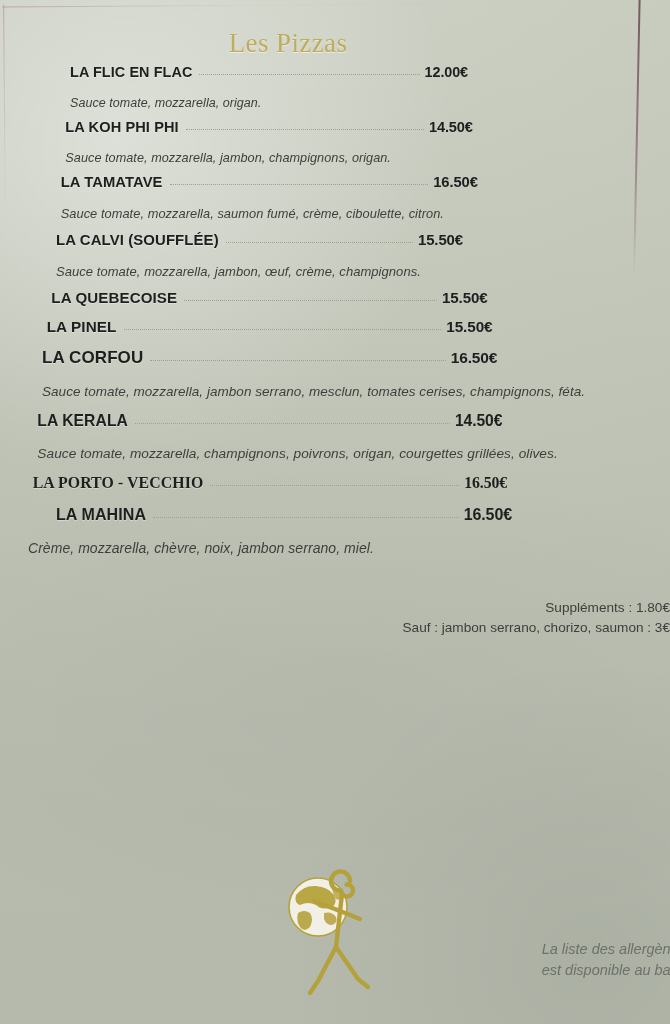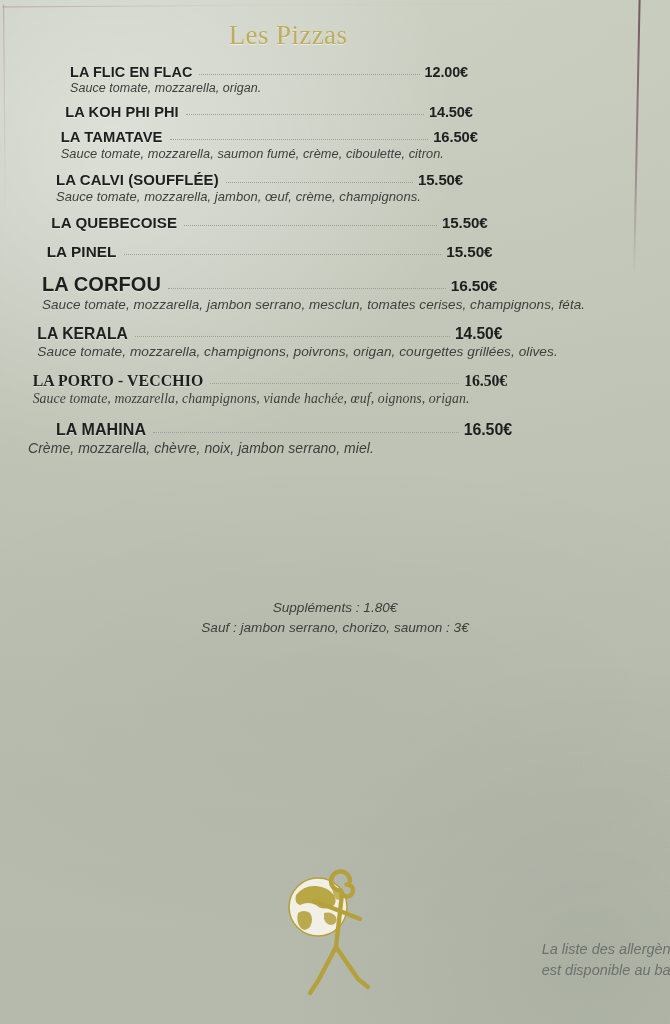--- a/index.html
+++ b/index.html
@@ -80,21 +80,21 @@
 
   
   #content {
     position: absolute;
     inset: 0;
   }
 
   
   .menu-title {
     position: absolute;
-    top: 20px;
+    top: 28px;
     left: 0;
     width: 576px;
     text-align: center;
     font-family: "Liberation Serif", "DejaVu Serif", serif;
     font-size: 27px;
     letter-spacing: 0.4px;
     color: #bead5c;
     text-shadow: 0 1px 0 rgba(255,255,255,0.5);
   }
 
@@ -134,32 +134,31 @@
     color: #1d1f1e;
     font-size: 14.5px;
     letter-spacing: -0.1px;
   }
   .item-desc {
     font-style: italic;
     color: #41454240;
     color: #3c403c;
     font-size: 12.6px;
     letter-spacing: 0.05px;
-    margin-top: 1px;
+    margin-top: 16px;
     white-space: nowrap;
   }
 
   
   .supplements {
     position: absolute;
     top: 598px;
     left: 0;
     width: 670px;
-    text-align: center;
-    font-style: italic;
+    text-align: right;
     color: #3c403c;
     font-size: 13.6px;
     line-height: 1.45;
   }
   .supplements div { white-space: nowrap; }
 
   
   .logo {
     position: absolute;
     left: 276px;
@@ -205,20 +204,21 @@
             <span class="item-price" style="font-size: 14.4px; text-align: center;">12.00€</span>
           </div>
           <div class="item-desc" style="font-size: 12.5px;">Sauce tomate, mozzarella, origan.</div>
         </div>
         <div class="menu-item" style="padding-left: 65.3333px; padding-right: 65.1111px; margin-bottom: 9.22222px;">
           <div class="item-head">
             <span class="item-name" style="font-size: 14.58px;">LA KOH PHI PHI</span>
             <span class="leader"></span>
             <span class="item-price" style="font-size: 14.58px;">14.50€</span>
           </div>
+          <div class="item-desc" style="font-size: 12.67px;">Sauce tomate, mozzarella, jambon, champignons, origan.</div>
         </div>
         <div class="menu-item" style="padding-left: 60.6667px; padding-right: 60.2222px; margin-bottom: 9.94444px;">
           <div class="item-head">
             <span class="item-name" style="font-size: 14.76px;">LA TAMATAVE</span>
             <span class="leader"></span>
             <span class="item-price" style="font-size: 14.76px;">16.50€</span>
           </div>
           <div class="item-desc" style="font-size: 12.83px;">Sauce tomate, mozzarella, saumon fumé, crème, ciboulette, citron.</div>
         </div>
         <div class="menu-item" style="padding-left: 56px; padding-right: 75px; margin-bottom: 10.6667px;">
@@ -238,41 +238,40 @@
         </div>
         <div class="menu-item" style="padding-left: 46.6667px; padding-right: 45.5556px; margin-bottom: 12.1111px;">
           <div class="item-head">
             <span class="item-name" style="font-size: 15.29px;">LA PINEL</span>
             <span class="leader"></span>
             <span class="item-price" style="font-size: 15.29px;">15.50€</span>
           </div>
         </div>
         <div class="menu-item" style="padding-left: 42px; padding-right: 40.6667px; margin-bottom: 12.8333px;">
           <div class="item-head">
-            <span class="item-name" style="font-size: 20px;">LA CORFOU</span>
+            <span class="item-name" style="font-size: 17px;">LA CORFOU</span>
             <span class="leader"></span>
             <span class="item-price" style="font-size: 15.47px;">16.50€</span>
           </div>
           <div class="item-desc" style="font-size: 13.5px;">Sauce tomate, mozzarella, jambon serrano, mesclun, tomates cerises, champignons, féta.</div>
         </div>
         <div class="menu-item" style="padding-left: 37.3333px; padding-right: 35.7778px; margin-bottom: 13.5556px;">
           <div class="item-head">
             <span class="item-name" style="font-size: 15.64px;">LA KERALA</span>
             <span class="leader"></span>
             <span class="item-price" style="font-size: 15.64px;">14.50€</span>
           </div>
           <div class="item-desc" style="font-size: 13.67px;">Sauce tomate, mozzarella, champignons, poivrons, origan, courgettes grillées, olives.</div>
         </div>
         <div class="menu-item" style="padding-left: 32.6667px; padding-right: 30.8889px; margin-bottom: 14.2778px; font-family: Liberation Serif, serif;">
           <div class="item-head">
             <span class="item-name" style="font-size: 15.82px;">LA PORTO - VECCHIO</span>
             <span class="leader"></span>
             <span class="item-price" style="font-size: 15.82px;">16.50€</span>
           </div>
-          <div class="item-desc" style="font-size: 13.83px;">Sauce tomate, mozzarella, champignons, viande hachée, œuf, oignons, origan.</div>
         </div>
         <div class="menu-item" style="padding-left: 28px; padding-right: 26px; margin-bottom: 15px;">
           <div class="item-head">
             <span class="item-name" style="font-size: 16px; margin-left: 28px;">LA MAHINA</span>
             <span class="leader"></span>
             <span class="item-price" style="font-size: 16px;">16.50€</span>
           </div>
           <div class="item-desc" style="font-size: 14px;">Crème, mozzarella, chèvre, noix, jambon serrano, miel.</div>
         </div>
       </div>

